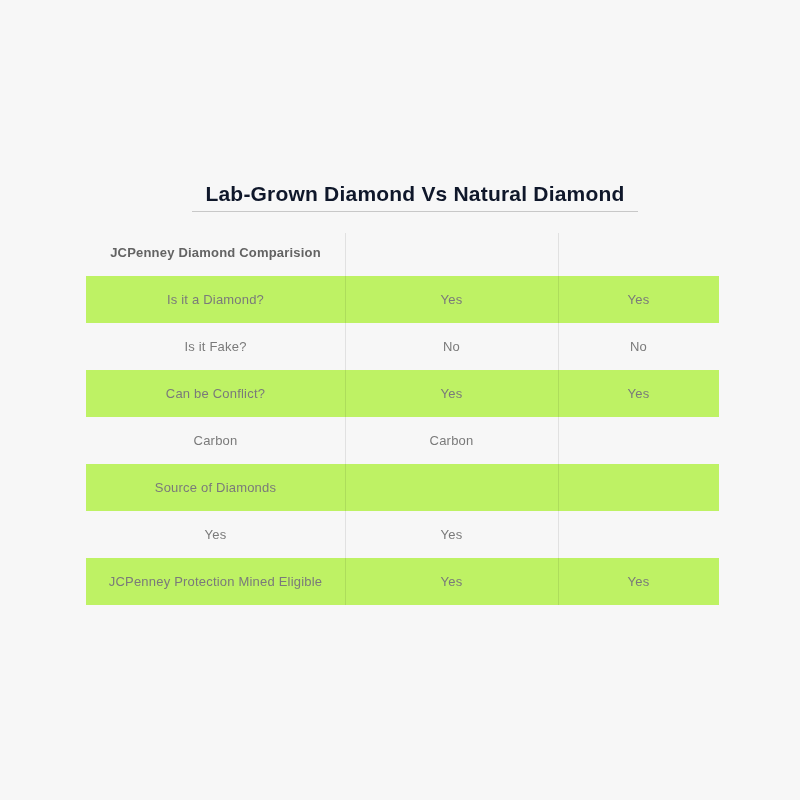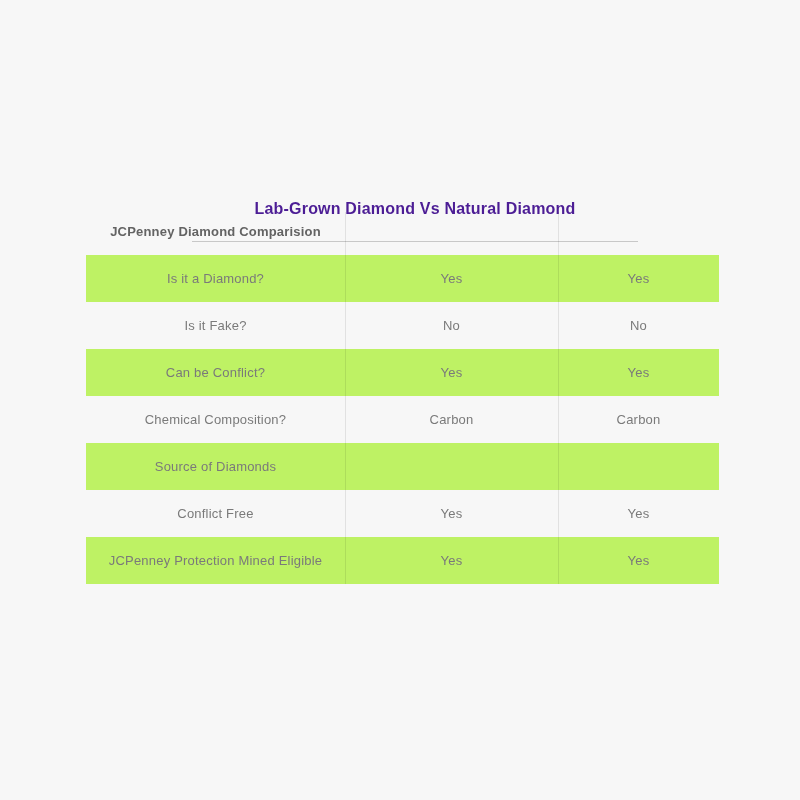--- a/index.html
+++ b/index.html
@@ -22,31 +22,31 @@
   .title-block {
     position: absolute;
     left: 192px;
     top: 184px;
     width: 446px;
     text-align: center;
     border-bottom: 1px solid #c8c8c8;
     padding-bottom: 7px;
   }
   .title {
-    margin: 15px;
-    font-size: 16px;
+    margin: 0;
+    font-size: 21px;
     font-weight: bold;
-    color: #4c1d95;
+    color: #0f172a;
     letter-spacing: 0.2px;
     line-height: 20px;
   }
   .cmp-table {
     position: absolute;
     left: 86px;
-    top: 208px;
+    top: 229px;
     width: 633px;
   }
   .t-row {
     display: grid;
     grid-template-columns: 259px 213px 161px;
     height: 47px;
   }
   .t-row.stripe {
     background: #bef264;
   }
@@ -102,31 +102,29 @@
       <div class="t-cell">No</div>
     </div>
 
     <div class="t-row stripe">
       <div class="t-cell">Can be Conflict?</div>
       <div class="t-cell">Yes</div>
       <div class="t-cell">Yes</div>
     </div>
 
     <div class="t-row">
-      <div class="t-cell">Chemical Composition?</div>
       <div class="t-cell">Carbon</div>
       <div class="t-cell">Carbon</div>
     </div>
 
     <div class="t-row stripe">
       <div class="t-cell">Source of Diamonds</div>
     </div>
 
     <div class="t-row">
-      <div class="t-cell">Conflict Free</div>
       <div class="t-cell">Yes</div>
       <div class="t-cell">Yes</div>
     </div>
 
     <div class="t-row stripe">
       <div class="t-cell">JCPenney Protection Mined Eligible</div>
       <div class="t-cell">Yes</div>
       <div class="t-cell">Yes</div>
     </div>
 

